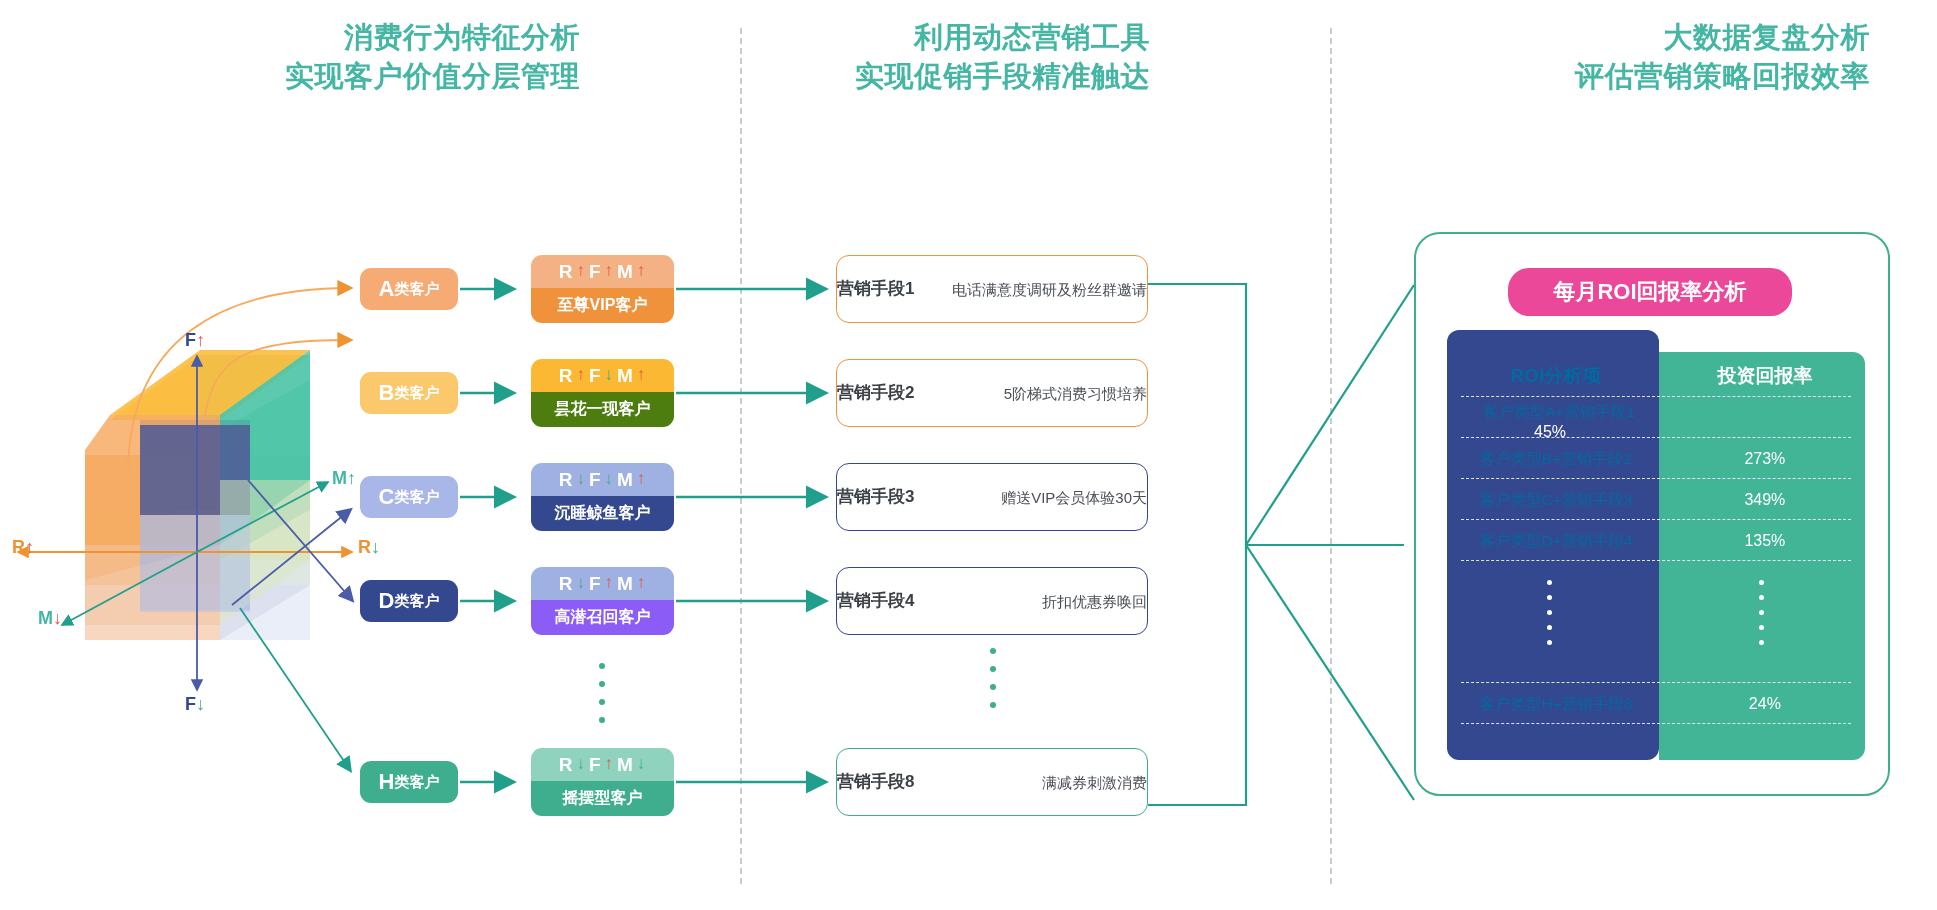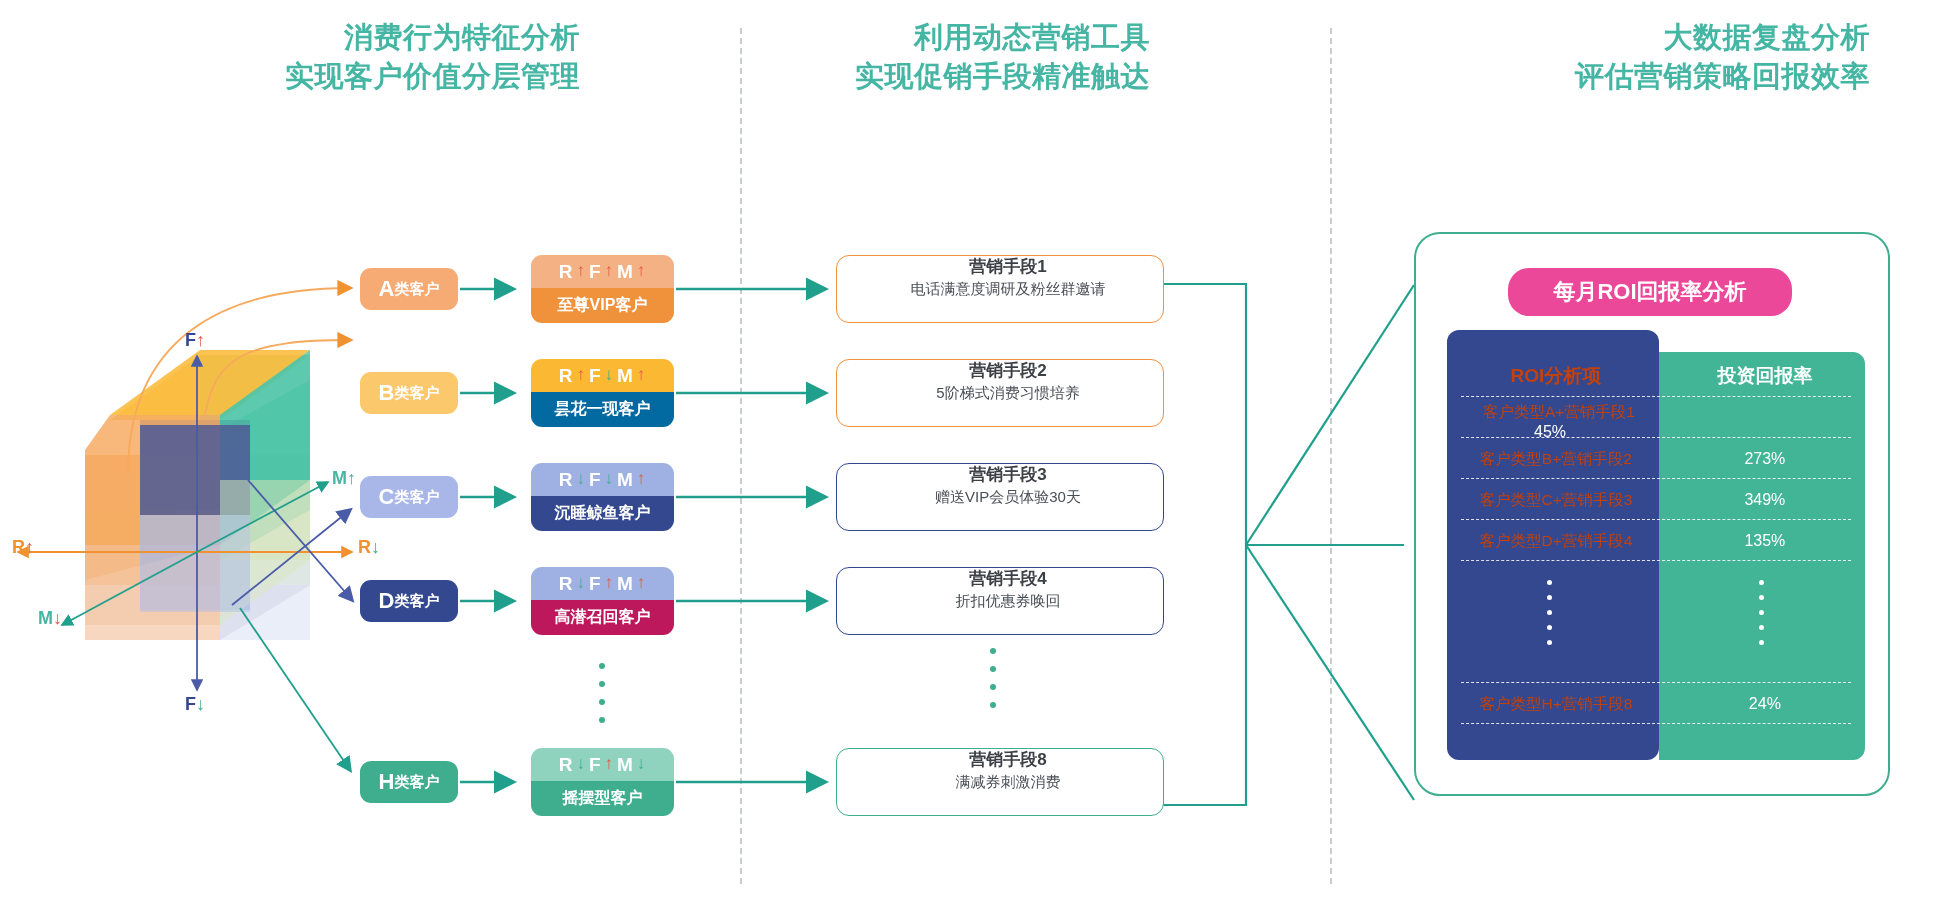--- a/index.html
+++ b/index.html
@@ -35,22 +35,22 @@
            color:#ffffff;font-size:19px;font-weight:bold;letter-spacing:1px;}
   .rfm-top .ltr{color:#ffffff;}
   .rfm-top .ar{font-size:17px;font-weight:bold;line-height:1;position:relative;top:-1px;}
   .up{color:#e05a4a;}
   .down{color:#3fae8e;}
   .rfm-bot{flex:1;display:flex;align-items:center;justify-content:center;
            color:#ffffff;font-size:16px;font-weight:bold;}
 
   
   .mbox{position:absolute;width:310px;height:66px;border-radius:13px;background:#fff;
-        border:1.6px solid #ccc;display:flex;flex-direction:column;
-        align-items:center;justify-content:flex-start;padding-left:16px;}
+        border:1.6px solid #ccc;display:flex;flex-direction:row;
+        align-items:center;justify-content:space-between;}
   .mbox .t{font-size:17px;font-weight:bold;color:#3b3f46;line-height:1.25;}
   .mbox .s{font-size:15px;color:#4a4f57;line-height:1.3;margin-top:2px;}
 
   
   .dots{position:absolute;display:flex;flex-direction:column;gap:12px;align-items:center;}
   .dots i{width:6px;height:6px;border-radius:50%;background:#3fae8e;display:block;}
 
   
   #legend{position:absolute;left:128px;top:753px;width:124px;height:118px;
           border:1.6px solid #45b6a4;border-radius:14px;background:#fff;
@@ -63,21 +63,21 @@
   #roi-badge{position:absolute;left:1508px;top:268px;width:284px;height:48px;
              background:#ec4899;border-radius:21px;color:#fff;font-size:22px;
              font-weight:bold;display:flex;align-items:center;justify-content:center;}
   #roi-table{position:absolute;left:1447px;top:330px;width:418px;height:430px;}
   .roi-left{position:absolute;left:0;top:0;width:212px;height:430px;
             background:#33488f;border-radius:12px;}
   .roi-right{position:absolute;left:212px;top:22px;width:206px;height:408px;
              background:#42b597;border-radius:0 12px 12px 0;}
   .roi-row{position:absolute;left:0;width:418px;height:32px;display:flex;}
   .roi-row .c1{width:224px;display:flex;align-items:center;justify-content:center;
-               color:#c2410c;font-size:15.5px;}
+               color:#0369a1;font-size:15.5px;}
   .roi-row .c2{width:206px;display:flex;align-items:center;justify-content:center;
                color:#ffffff;font-size:16px;}
   .roi-head .c1,.roi-head .c2{font-weight:bold;font-size:19px;}
   .rule{position:absolute;left:14px;width:390px;height:0;
         border-top:1.6px dashed rgba(255,255,255,.85);}
   .roi-dots{position:absolute;display:flex;flex-direction:column;gap:10px;align-items:center;}
   .roi-dots i{width:5px;height:5px;border-radius:50%;background:#ffffff;display:block;}
 </style>
 </head>
 <body>
@@ -244,21 +244,21 @@
   </div>
   <div class="rfm-card" id="card-1" style="left:531px;top:359px;">
     <div class="rfm-top" style="background: rgb(251, 184, 50);">
         <span class="ltr">R</span>
         <span class="ar up">↑</span>
         <span class="ltr">F</span>
         <span class="ar down">↓</span>
         <span class="ltr">M</span>
         <span class="ar up">↑</span>
       </div>
-    <div class="rfm-bot" style="background: #0369a1;">昙花一现客户</div>
+    <div class="rfm-bot" style="background: #4d7c0f;">昙花一现客户</div>
   </div>
   <div class="rfm-card" id="card-2" style="left:531px;top:463px;">
     <div class="rfm-top" style="background: rgb(159, 176, 226);">
         <span class="ltr">R</span>
         <span class="ar down">↓</span>
         <span class="ltr">F</span>
         <span class="ar down">↓</span>
         <span class="ltr">M</span>
         <span class="ar up">↑</span>
       </div>
@@ -266,21 +266,21 @@
   </div>
   <div class="rfm-card" id="card-3" style="left:531px;top:567px;">
     <div class="rfm-top" style="background: rgb(159, 176, 226);">
         <span class="ltr">R</span>
         <span class="ar down">↓</span>
         <span class="ltr">F</span>
         <span class="ar up">↑</span>
         <span class="ltr">M</span>
         <span class="ar up">↑</span>
       </div>
-    <div class="rfm-bot" style="background: #be185d;">高潜召回客户</div>
+    <div class="rfm-bot" style="background: #8b5cf6;">高潜召回客户</div>
   </div>
   <div class="rfm-card" id="card-4" style="left:531px;top:748px;">
     <div class="rfm-top" style="background: rgb(143, 211, 191);">
         <span class="ltr">R</span>
         <span class="ar down">↓</span>
         <span class="ltr">F</span>
         <span class="ar up">↑</span>
         <span class="ltr">M</span>
         <span class="ar down">↓</span>
       </div>

